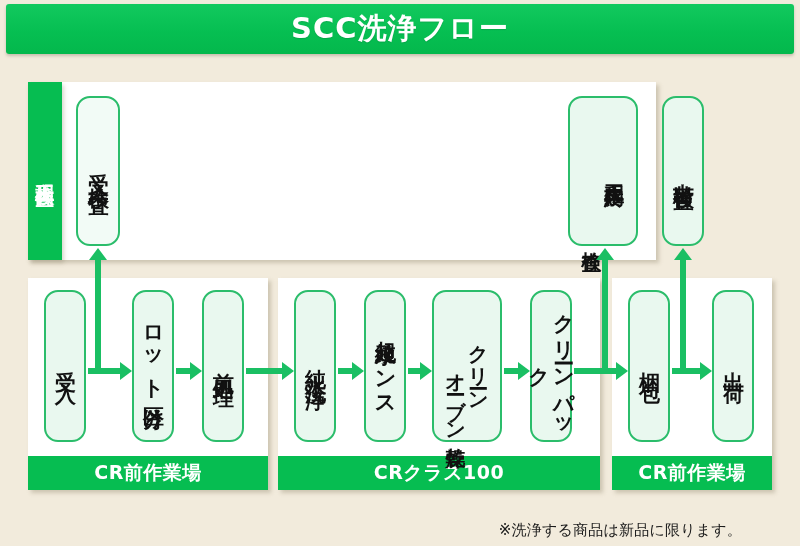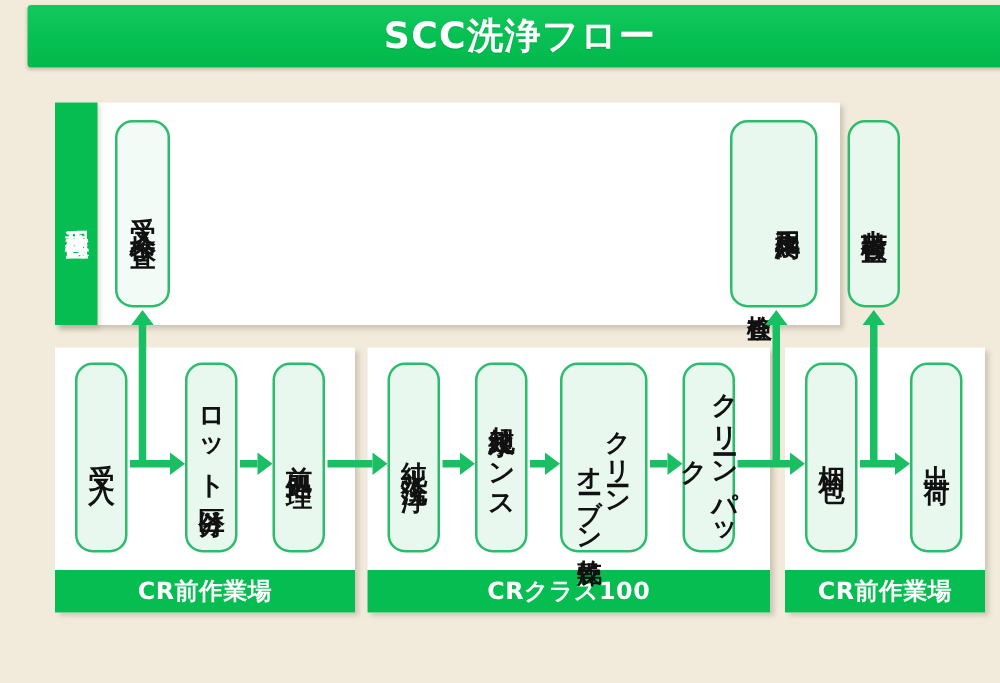--- a/index.html
+++ b/index.html
@@ -3,21 +3,21 @@
 <meta charset="utf-8">
 <style>
   html,body{margin:0;padding:0;}
   body{
     width:800px;height:546px;
     background:#f2ebdc;
     font-family:"DejaVu Sans","Liberation Sans",sans-serif;
     overflow:hidden;
     position:relative;
   }
-  #stage{position:absolute;left:16px;top:0;width:712px;height:546px;padding-left:44px;}
+  #stage{position:absolute;left:0;top:0;width:712px;height:546px;padding-left:44px;}
 
   
   .title-banner{
     position:absolute;left:6px;top:4px;width:788px;height:50px;
     background:linear-gradient(180deg,#12c95e 0%,#06bf52 55%,#04b84c 100%);
     border-radius:3px;
     box-shadow:0 2px 3px rgba(120,110,90,.35);
     display:flex;align-items:center;justify-content:center;
   }
   .title-text{
@@ -232,14 +232,15 @@
   <div class="arrow-h" style="left:672px;top:362px;width:40px;">
     <div class="shaft" style="width:28px;"></div>
     <div class="head" style="left:28px;"></div>
   </div>
 
   <div class="arrow-v" style="left:674px;top:248px;height:122px;">
     <div class="head"></div>
     <div class="shaft" style="height:112px;"></div>
   </div>
 
+  <div class="footnote">※洗浄する商品は新品に限ります。</div>
 
 </div>
 
 </body></html>

